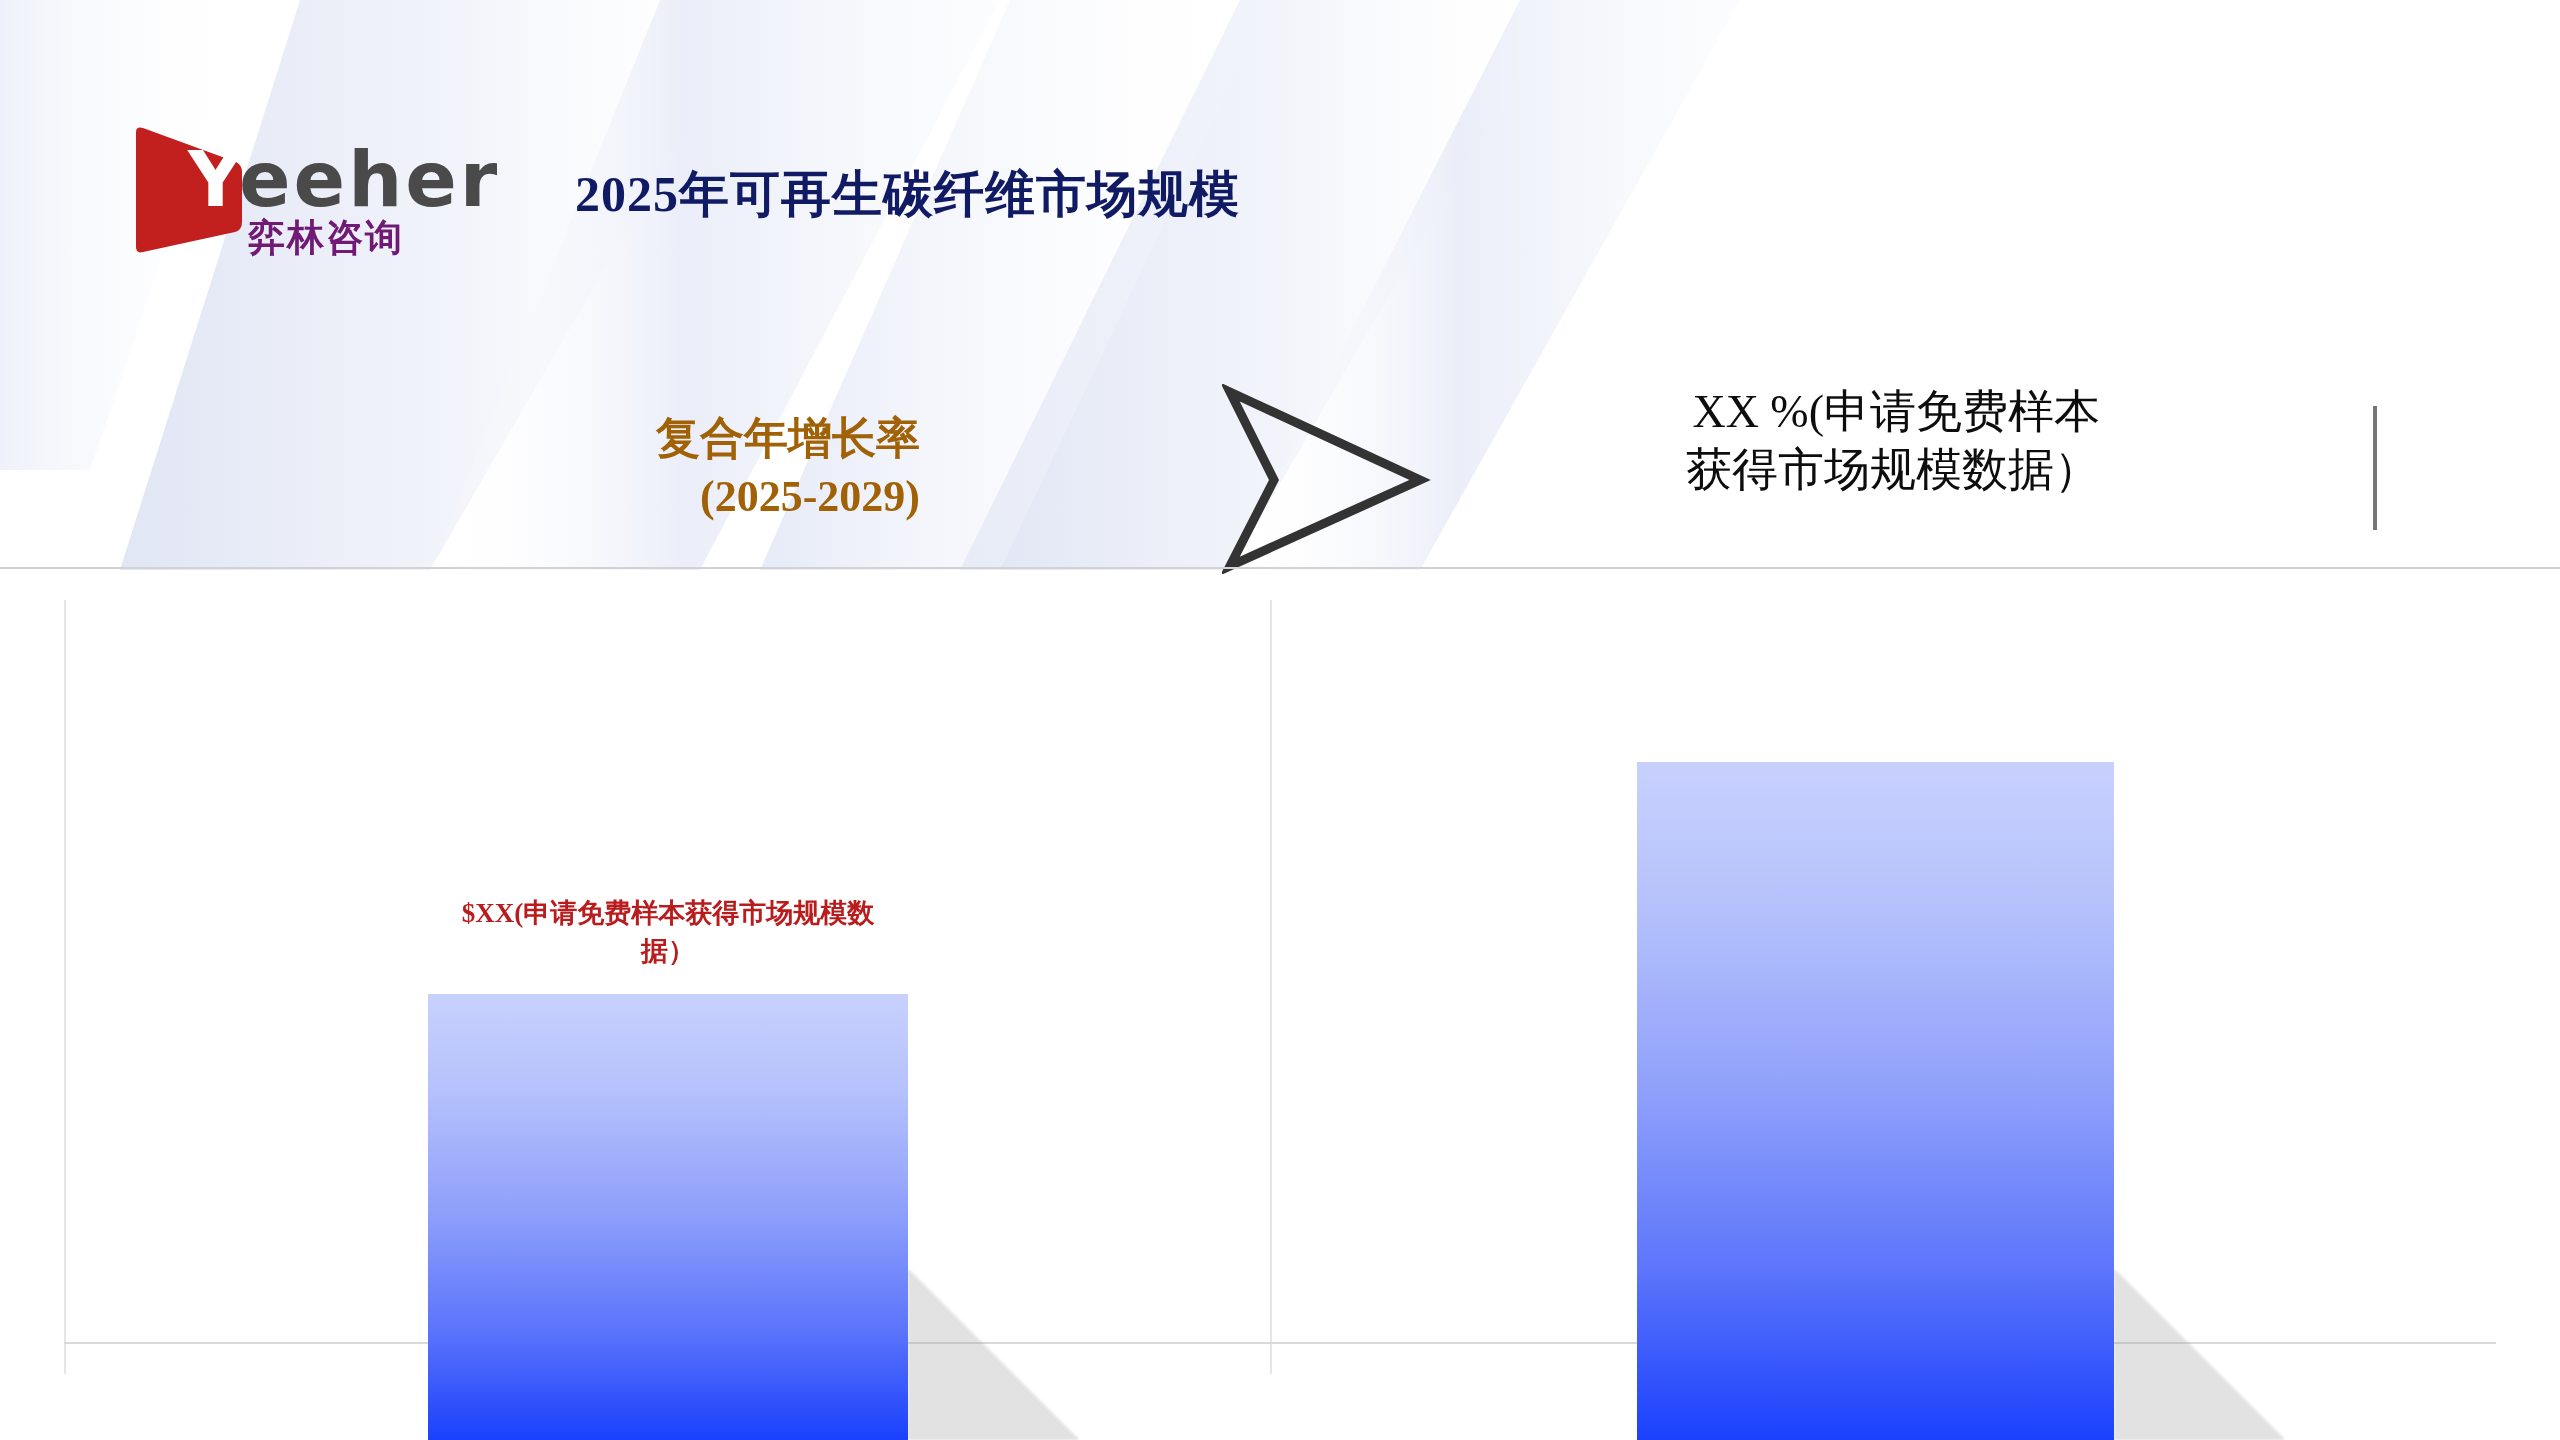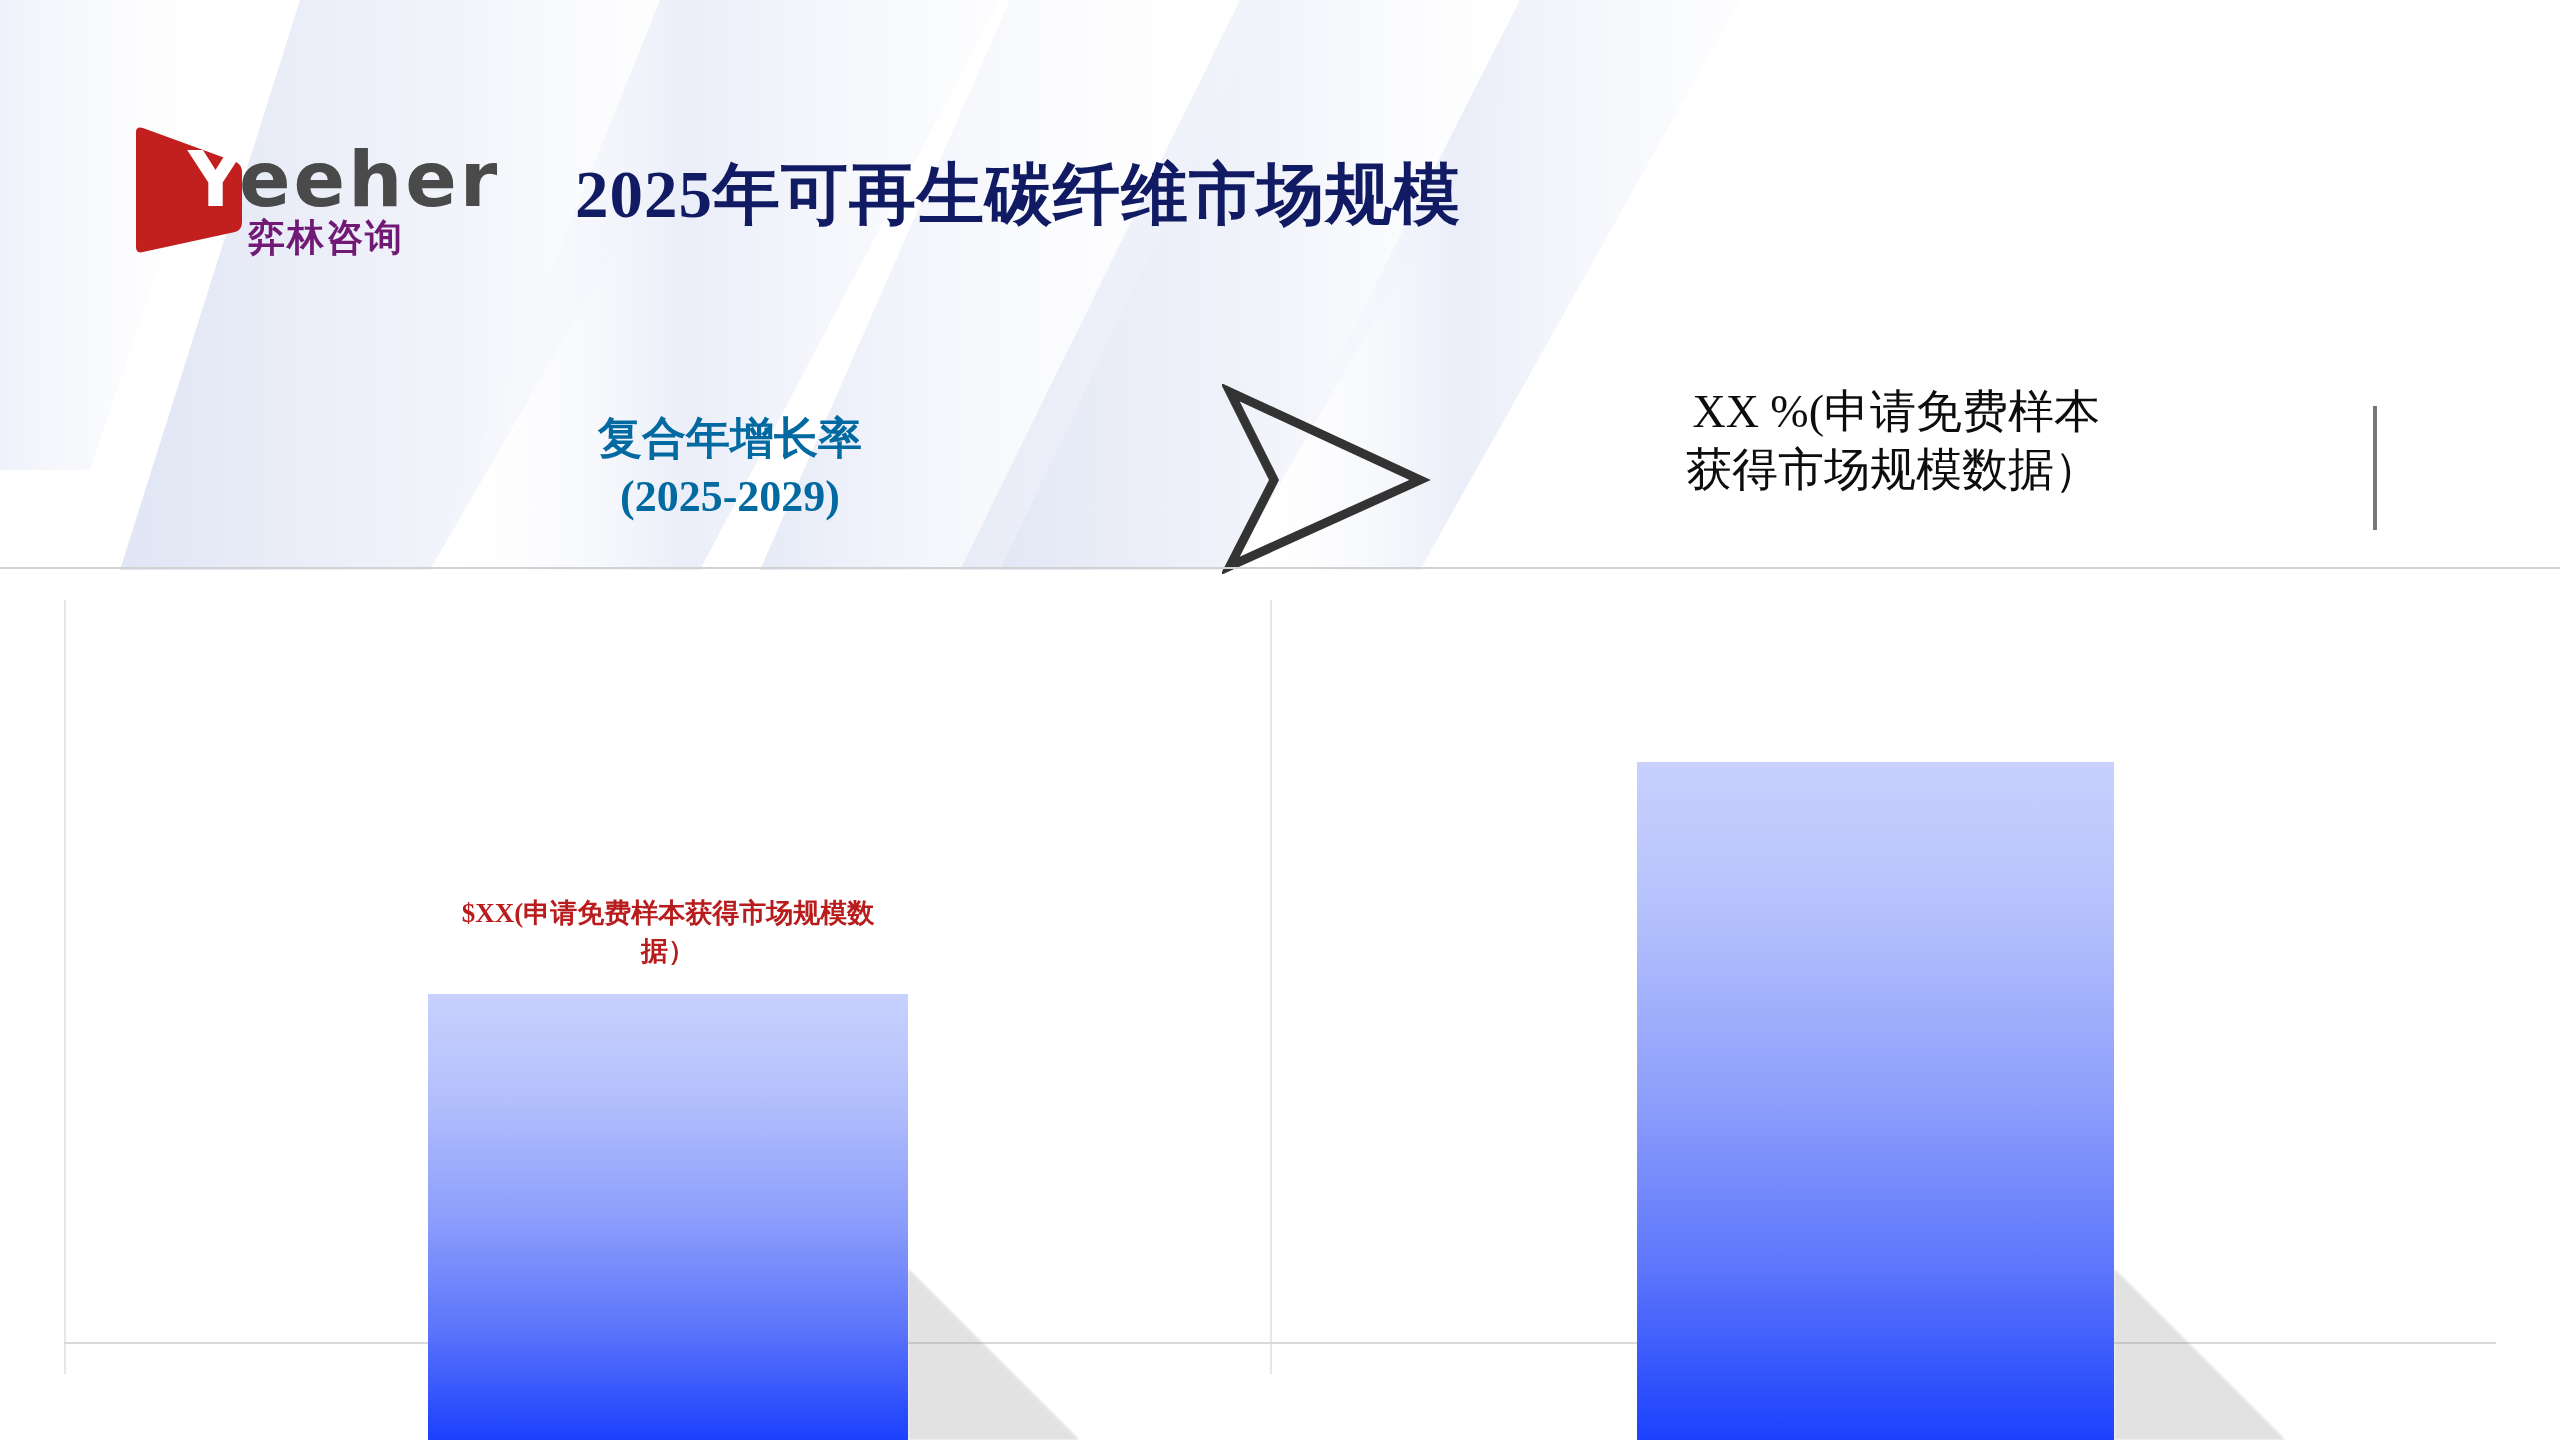--- a/index.html
+++ b/index.html
@@ -71,39 +71,39 @@
     white-space: nowrap;
   }
 
   
   #slide-title {
     position: absolute;
     left: 575px;
     top: 152px;
     font-family: "Liberation Serif", "DejaVu Serif", serif;
     font-weight: 700;
-    font-size: 67px;
+    font-size: 50px;
     line-height: 84px;
     letter-spacing: 1px;
     color: #111b63;
     white-space: nowrap;
   }
 
   
   #cagr-label {
     position: absolute;
     left: 540px;
     top: 410px;
     width: 380px;
-    text-align: center;
+    text-align: right;
     font-family: "Liberation Serif", "DejaVu Serif", serif;
     font-weight: 700;
     font-size: 44px;
     line-height: 58px;
-    color: #0369a1;
+    color: #a16207;
   }
 
   
   #cagr-arrow {
     position: absolute;
     left: 1222px;
     top: 384px;
     width: 210px;
     height: 190px;
   }

